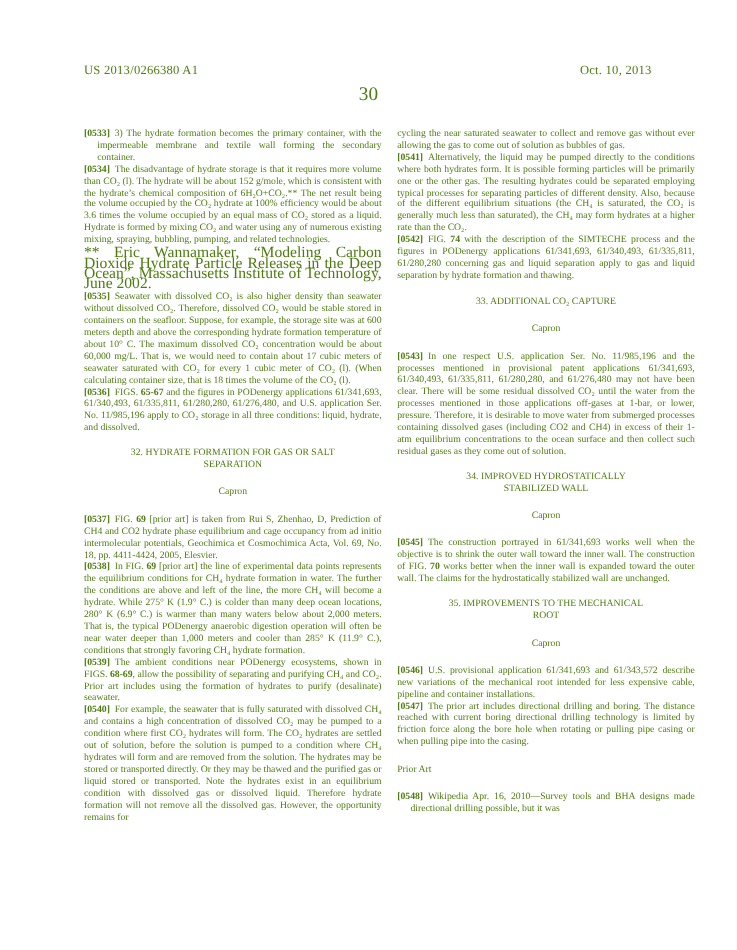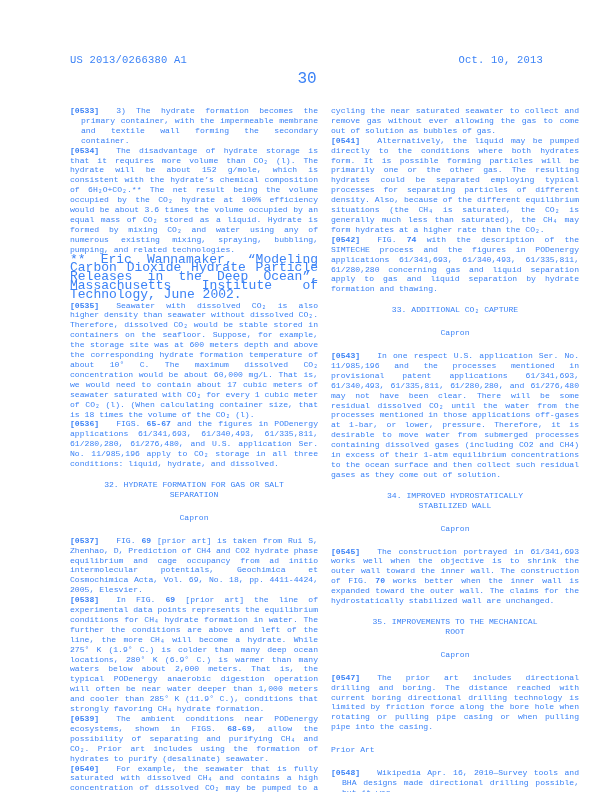--- a/index.html
+++ b/index.html
@@ -1,43 +1,43 @@
 <!DOCTYPE html>
 <html><head>
 <meta charset="utf-8">
 <style>
   html,body{margin:0;padding:0;}
   body{background:#e8e8e8;}
   .page{
     position:relative;
     width:614px;height:792px;
     background:#ffffff;
-    font-family:Liberation Mono, monospace;
-    color:#3b82f6;
+    font-family:Liberation Serif, serif;
+    color:#4d7c0f;
     overflow:hidden;
     margin:0 auto;
   }
   .header{
     position:absolute;top:54px;left:70px;right:71px;
     display:flex;justify-content:space-between;
     font-size:10.5px;letter-spacing:.2px;
   }
   .pagenum{
     position:absolute;top:70px;left:0;right:0;
     text-align:center;font-size:16px;
   }
   .columns{
     position:absolute;top:106px;left:70px;
     display:flex;gap:13px;
   }
   .col{width:248px;}
   .para{
     font-size:8.1px;line-height:9.9px;text-align:justify;
   }
-  .para .num{font-weight:bold;margin-right:17px;}
+  .para .num{font-weight:bold;margin-right:4px;}
   .para.indent{padding-left:11px;text-indent:-11px;}
   .b{font-weight:bold;}
   .footnote{
     font-size:13px;line-height:8.8px;text-align:justify;
     margin:1px 0;
   }
   .heading{
     font-size:8.1px;line-height:9.9px;text-align:center;
     margin:11px 34px 0 34px;
   }
@@ -79,18 +79,19 @@
         <div class="para"><span class="num">[0541]</span><span>Alternatively, the liquid may be pumped directly to the conditions where both hydrates form. It is possible forming particles will be primarily one or the other gas. The resulting hydrates could be separated employing typical processes for separating particles of different density. Also, because of the different equilibrium situations (the CH₄ is saturated, the CO₂ is generally much less than saturated), the CH₄ may form hydrates at a higher rate than the CO₂.</span></div>
         <div class="para"><span class="num">[0542]</span><span>FIG. </span><span class="b">74</span><span> with the description of the SIMTECHE process and the figures in PODenergy applications 61/341,693, 61/340,493, 61/335,811, 61/280,280 concerning gas and liquid separation apply to gas and liquid separation by hydrate formation and thawing.</span></div>
         <div class="heading">33. ADDITIONAL CO₂ CAPTURE</div>
         <div class="capron">Capron</div>
         <div class="para"><span class="num">[0543]</span><span>In one respect U.S. application Ser. No. 11/985,196 and the processes mentioned in provisional patent applications 61/341,693, 61/340,493, 61/335,811, 61/280,280, and 61/276,480 may not have been clear. There will be some residual dissolved CO₂ until the water from the processes mentioned in those applications off-gases at 1-bar, or lower, pressure. Therefore, it is desirable to move water from submerged processes containing dissolved gases (including CO2 and CH4) in excess of their 1-atm equilibrium concentrations to the ocean surface and then collect such residual gases as they come out of solution.</span></div>
         <div class="heading">34. IMPROVED HYDROSTATICALLY STABILIZED WALL</div>
         <div class="capron">Capron</div>
         <div class="para"><span class="num">[0545]</span><span>The construction portrayed in 61/341,693 works well when the objective is to shrink the outer wall toward the inner wall. The construction of FIG. </span><span class="b">70</span><span> works better when the inner wall is expanded toward the outer wall. The claims for the hydrostatically stabilized wall are unchanged.</span></div>
         <div class="heading">35. IMPROVEMENTS TO THE MECHANICAL ROOT</div>
         <div class="capron">Capron</div>
+        <div class="para"><span class="num">[0546]</span><span>U.S. provisional application 61/341,693 and 61/343,572 describe new variations of the mechanical root intended for less expensive cable, pipeline and container installations.</span></div>
         <div class="para"><span class="num">[0547]</span><span>The prior art includes directional drilling and boring. The distance reached with current boring directional drilling technology is limited by friction force along the bore hole when rotating or pulling pipe casing or when pulling pipe into the casing.</span></div>
         <div class="sidehead">Prior Art</div>
         <div class="para indent"><span class="num">[0548]</span><span>Wikipedia Apr. 16, 2010—Survey tools and BHA designs made directional drilling possible, but it was</span></div>
       </div>
   </div>
 </div>
 
 </body></html>

